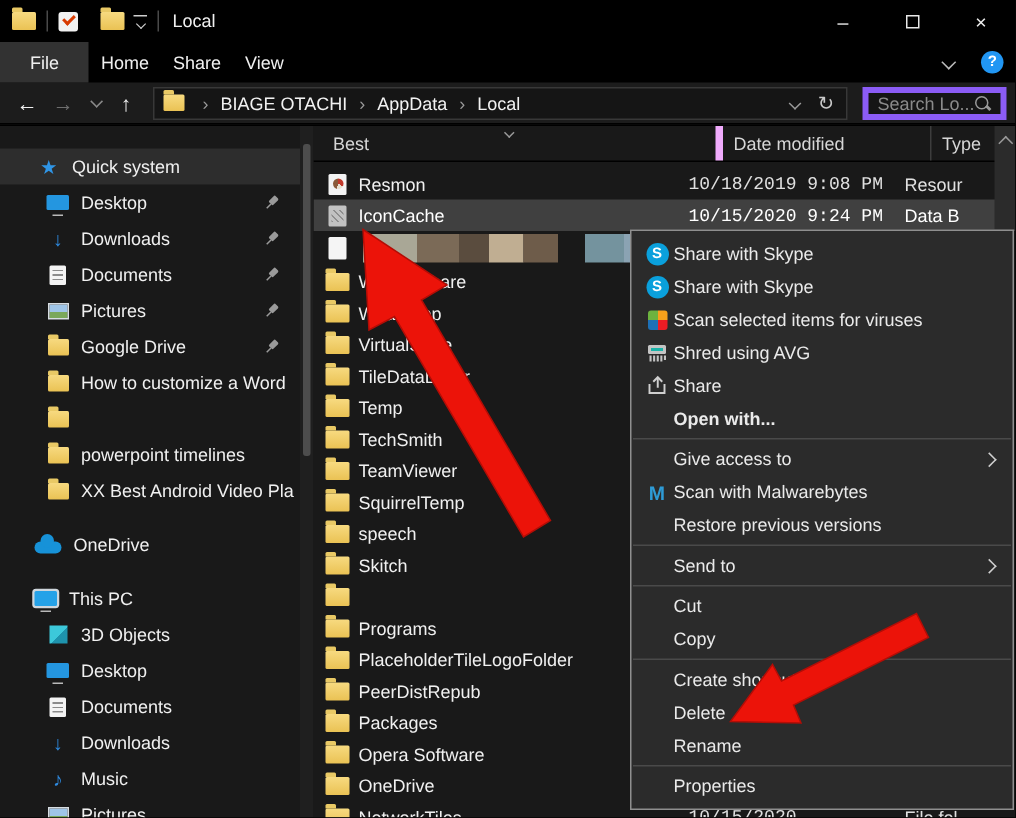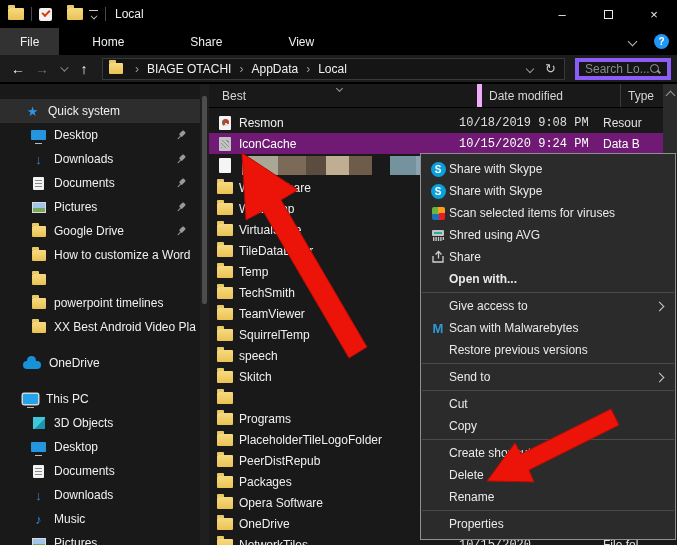--- a/index.html
+++ b/index.html
@@ -22,21 +22,21 @@
   .ic-qat { position:relative; width:9px; height:8px; margin-left:6px; flex:none; }
   .ic-qat::before { content:""; position:absolute; top:0; left:0; right:0; height:1px; background:#cfcfcf; }
   .ic-qat::after { content:""; position:absolute; top:3px; left:1.5px; width:5px; height:5px;
     border-right:1.5px solid #cfcfcf; border-bottom:1.5px solid #cfcfcf; transform:rotate(45deg) scale(.8); }
   .tb-title { margin-left:2px; color:#f0f0f0; }
   .tb-spacer { flex:1; }
   .cap { width:46px; height:28px; display:flex; align-items:center; justify-content:center; color:#eee; font-size:13px; }
   .cap-max-box { width:9px; height:9px; border:1px solid #e8e8e8; }
   
   .ribbon { height:27px; background:#000; display:flex; align-items:stretch; }
-  .tab { padding:0 33px; display:flex; align-items:center; color:#f0f0f0; }
+  .tab { padding:0 8px; display:flex; align-items:center; color:#f0f0f0; }
   .tab.file { background:#323232; padding:0 20px; }
   .ribbon-spacer { flex:1; }
   .rb-chev { width:7px; height:7px; border-right:1.5px solid #bbb; border-bottom:1.5px solid #bbb;
     transform:rotate(45deg); align-self:center; margin-right:18px; }
   .rb-help { width:15px; height:15px; border-radius:50%; background:#2196f3; color:#fff; font-size:10px;
     font-weight:bold; display:flex; align-items:center; justify-content:center; align-self:center; margin-right:8px; }
   
   .navbar { height:28px; background:#1c1c1c; display:flex; align-items:center; gap:4px; padding:0 6px 0 8px; border-bottom:1px solid #000; }
   .nav-btn { width:20px; text-align:center; font-size:14px; color:#f0f0f0; }
   .nav-btn.dim { color:#6e6e6e; }
@@ -85,21 +85,21 @@
   
   .main { flex:1; position:relative; background:#191919; overflow:hidden; }
   .cols { height:24px; display:flex; align-items:center; color:#d6d6d6; position:relative; border-bottom:1px solid #000; }
   .col-name { width:268px; padding-left:13px; }
   .col-date { width:143px; padding-left:7px; border-left:5px solid #f0abfc; height:100%; display:flex; align-items:center; }
   .col-type { flex:1; padding-left:7px; border-left:1px solid #3d3d3d; height:100%; display:flex; align-items:center; }
   .sort-chev { position:absolute; left:128px; top:2px; width:5px; height:5px;
     border-right:1.2px solid #9a9a9a; border-bottom:1.2px solid #9a9a9a; transform:rotate(45deg); }
   .list { padding-top:4px; }
   .frow { height:21px; display:flex; align-items:center; padding-left:8px; color:#f0f0f0; }
-  .frow.sel { background:#701a75; color:#fff; }
+  .frow.sel { background:#404040; color:#fff; }
   .frow .name { width:226px; white-space:nowrap; overflow:hidden; padding-left:6px; }
   .frow .date { width:144px; white-space:nowrap; overflow:hidden; color:#e0e0e0;font-family:Liberation Mono, monospace; }
   .frow.sel .date, .frow.sel .type { color:#fff; }
   .frow .type { flex:1; white-space:nowrap; overflow:hidden; color:#e0e0e0; }
   .ic-cell { width:16px; display:flex; justify-content:center; flex:none; }
   .frow .ic-folder { width:16px; height:12px; }
   .ic-resmon { position:relative; width:12px; height:14px; background:#f3f3f3; border-radius:1px; }
   .ic-resmon::after { content:""; position:absolute; left:2.5px; top:3px; width:7px; height:7px; border-radius:50%;
     background:conic-gradient(#c0392b 0 120deg,#e8e0d0 120deg 200deg,#8a5a3a 200deg); }
   .ic-data { position:relative; width:12px; height:14px; background:#c2c2c2; border-radius:1px; }

